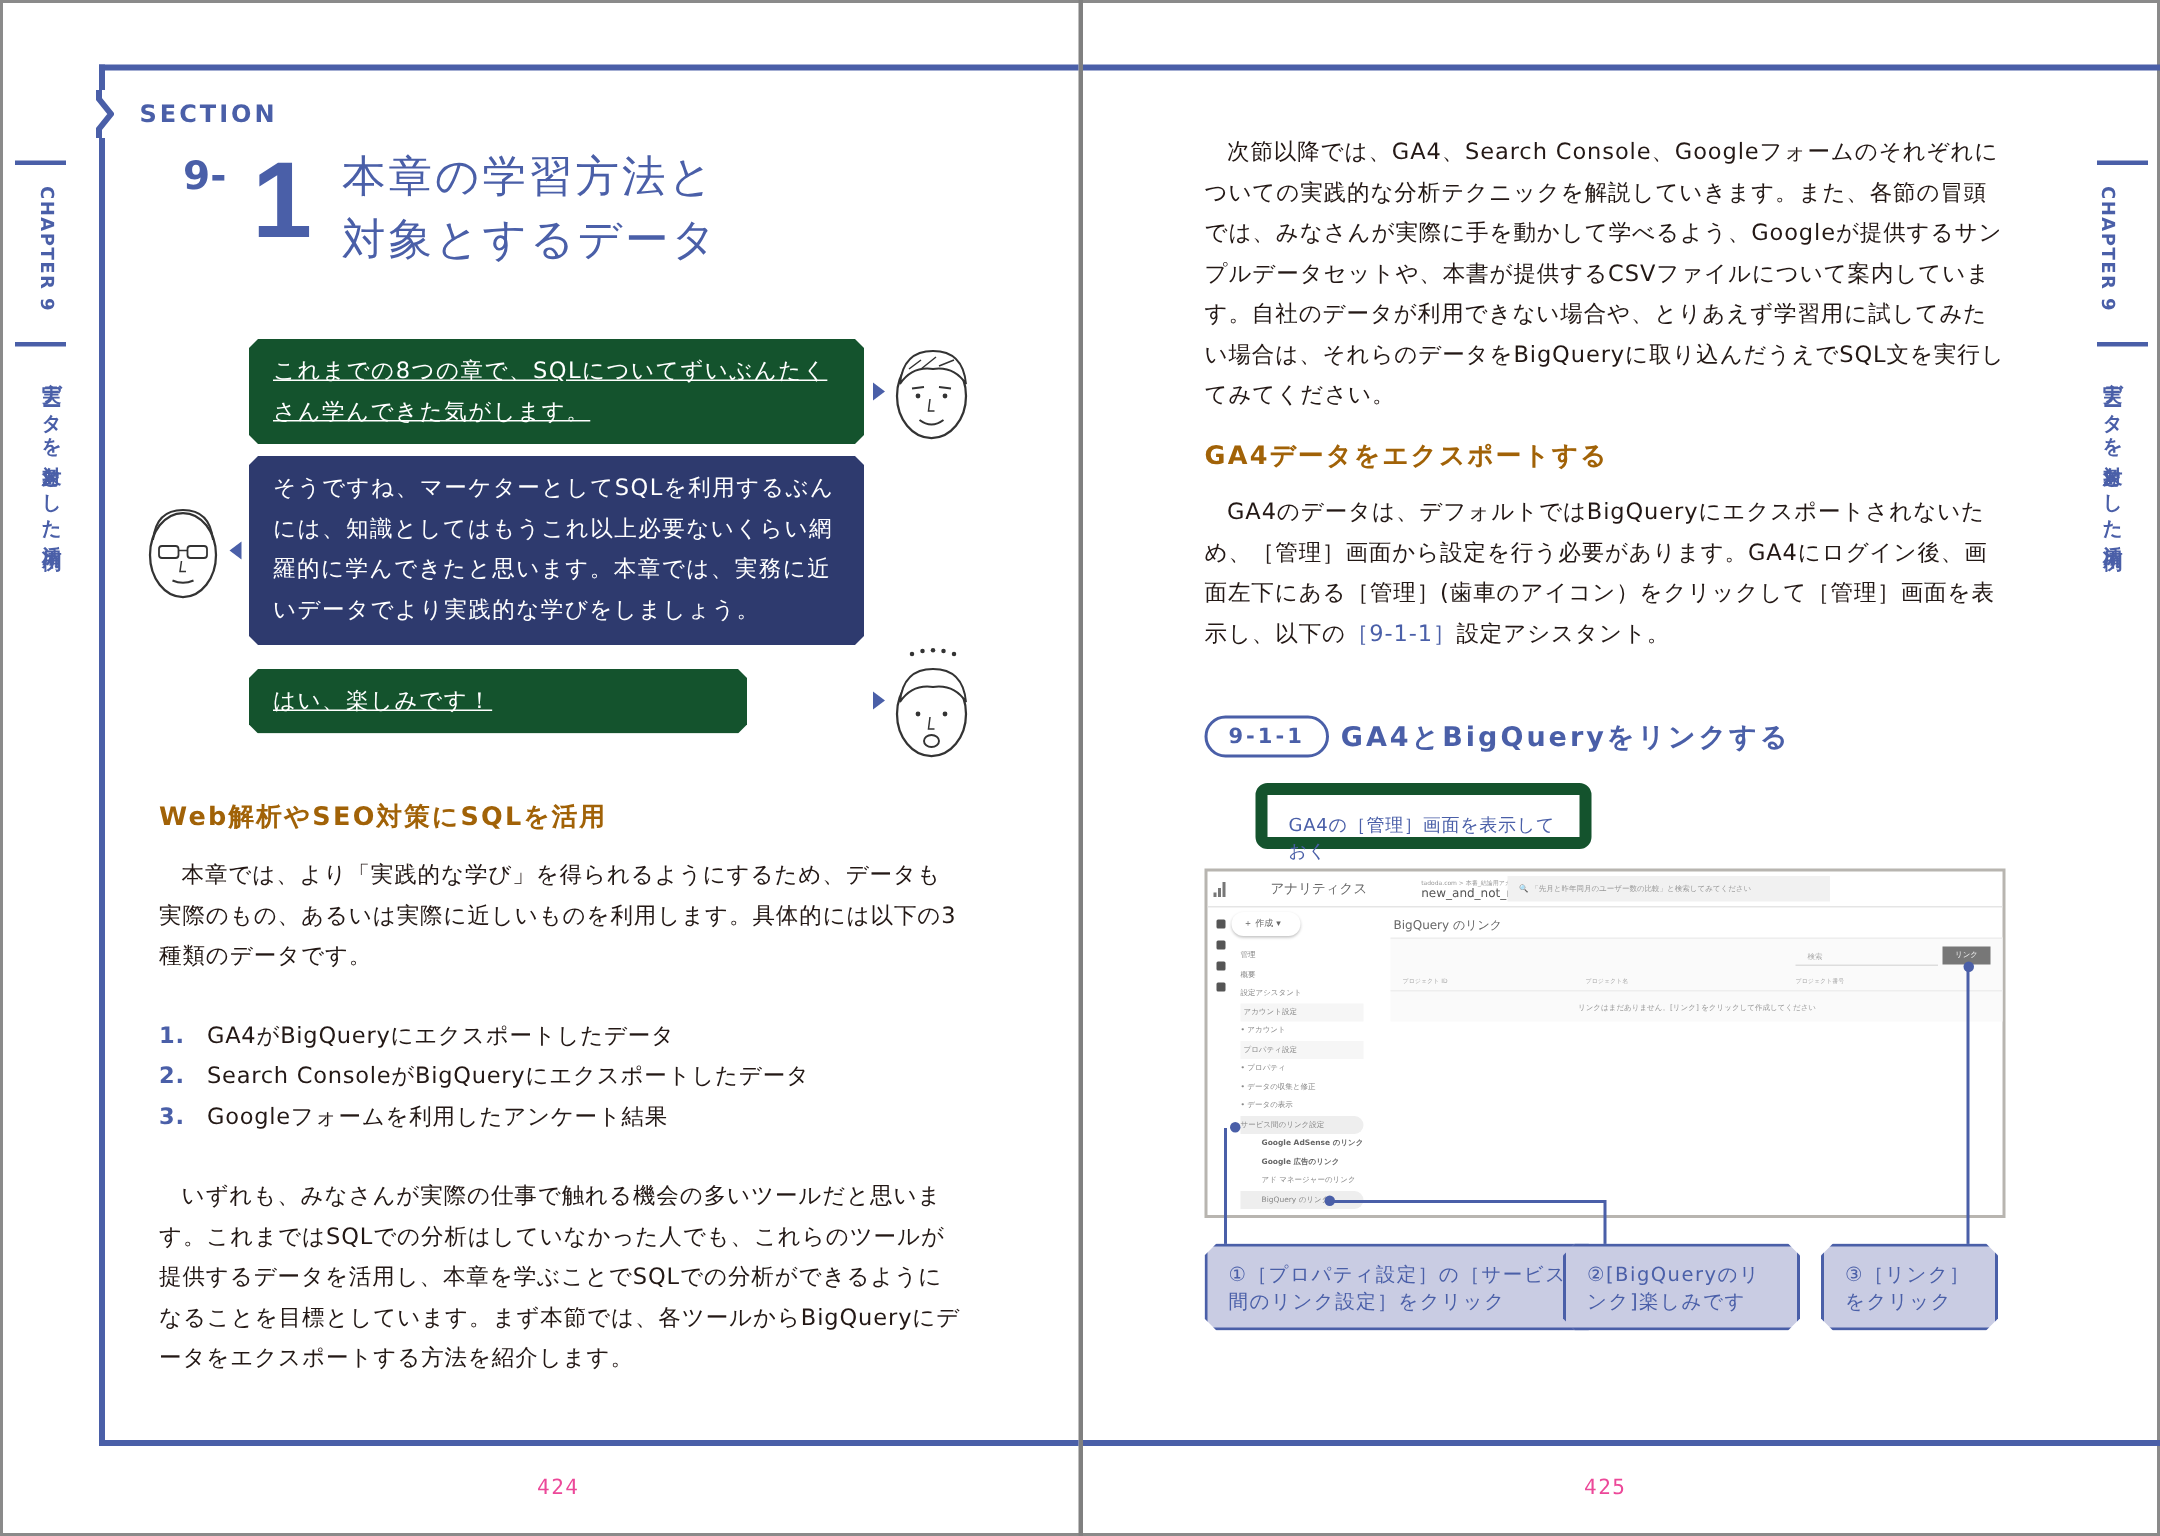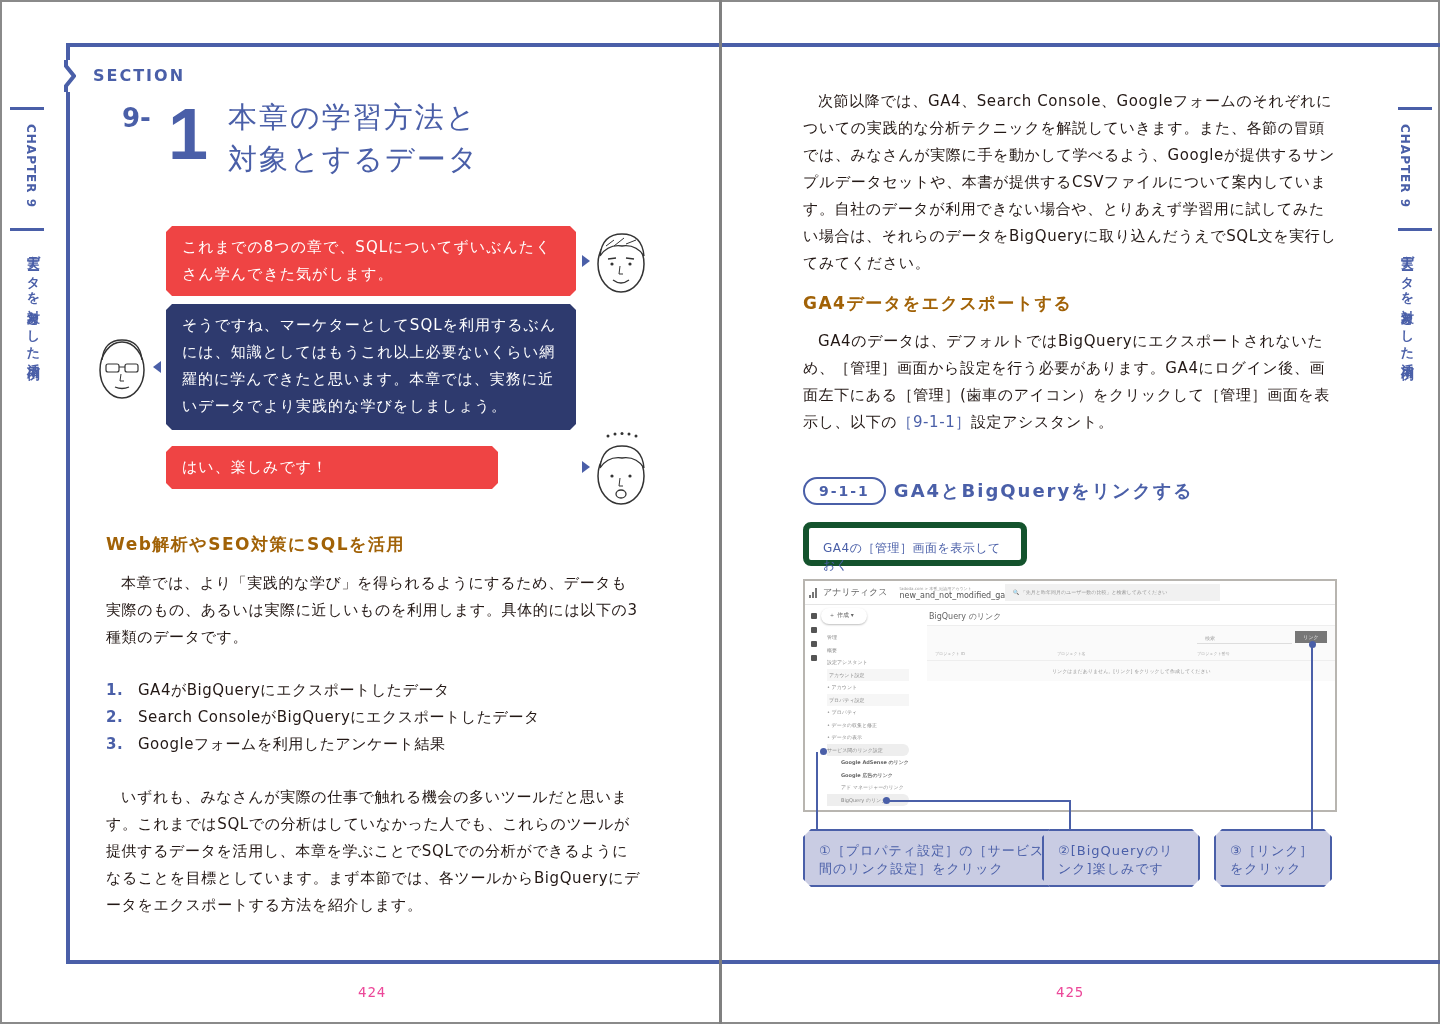--- a/index.html
+++ b/index.html
@@ -27,42 +27,42 @@
   .side-tab .bar2 { width: 34px; height: 3px; background: #4a5fa8; margin: 14px 0 14px 0; }
   .side-tab .title { font-size: 13px; letter-spacing: 2px; }
 
   .section-label { position: absolute; left: 93px; top: 66px; font-family: "DejaVu Sans", sans-serif; font-weight: bold; font-size: 16px; letter-spacing: 2px; color: #4a5fa8; }
   .section-num { position: absolute; left: 122px; top: 103px; font-weight: bold; color: #4a5fa8; font-size: 26px; }
   .section-big { position: absolute; left: 168px; top: 98px; font-weight: bold; color: #4a5fa8; font-size: 72px; line-height: 72px; font-family: "Liberation Sans", sans-serif; }
   .section-title { position: absolute; left: 228px; top: 96px; font-weight: normal; color: #4a5fa8; font-size: 29px; line-height: 42px; letter-spacing: 2px; }
 
   .bubble { position: absolute; color: #fff; font-size: 15px; line-height: 27px; letter-spacing: 1px; padding: 8px 16px;
             clip-path: polygon(6px 0, calc(100% - 6px) 0, 100% 6px, 100% calc(100% - 6px), calc(100% - 6px) 100%, 6px 100%, 0 calc(100% - 6px), 0 6px); }
-  .bubble.light { background: #ef4444; }
+  .bubble.light { background: #14532d; text-decoration: underline; }
   .bubble.dark { background: #2e3a6e; }
   .arrow-r { position: absolute; width: 0; height: 0; border-top: 6px solid transparent; border-bottom: 6px solid transparent; border-left: 8px solid #4a5fa8; }
   .arrow-l { position: absolute; width: 0; height: 0; border-top: 6px solid transparent; border-bottom: 6px solid transparent; border-right: 8px solid #4a5fa8; }
   .face { position: absolute; }
 
   .h2 { position: absolute; font-weight: bold; font-size: 17px; color: #a16207; letter-spacing: 1.5px; }
   .para { position: absolute; font-size: 15px; line-height: 27px; letter-spacing: 0.6px; color: #231815; }
   .para p { text-indent: 1em; }
   .list { position: absolute; font-size: 15px; line-height: 27px; letter-spacing: 0.5px; }
   .list li { list-style: none; display: flex; }
   .list .n { color: #4a5fa8; font-weight: bold; width: 32px; }
   .ref { color: #4a5fa8; }
 
   .fig-label { position: absolute; left: 803px; top: 477px; display: flex; align-items: center; }
   .fig-pill { border: 2.5px solid #4a5fa8; border-radius: 14px; padding: 1px 14px; font-weight: bold; font-size: 14px; color: #4a5fa8; letter-spacing: 2px; height: 28px; line-height: 22px; }
   .fig-title { margin-left: 8px; font-weight: bold; font-size: 18px; color: #4a5fa8; letter-spacing: 2px; }
 
-  .note-box { position: absolute; left: 803px; top: 522px; width: 224px; height: 44px; border: 6px solid #14532d; border-radius: 8px; font-size: 12px; color: #4a5fa8; padding: 12px 14px; letter-spacing: 0.5px; }
+  .note-box { position: absolute; left: 837px; top: 522px; width: 224px; height: 44px; border: 8px solid #14532d; border-radius: 8px; font-size: 12px; color: #4a5fa8; padding: 12px 14px; letter-spacing: 0.5px; }
 
   .shot { position: absolute; left: 803px; top: 579px; width: 534px; height: 233px; border: 2px solid #b8b5b0; background: #fff; overflow: hidden; font-size: 6px; color: #888; }
-  .shot .topbar { position: absolute; left: 0; top: 0; right: 0; height: 24px; border-bottom: 1px solid #e5e5e5; display: flex; align-items: center; }
+  .shot .topbar { position: absolute; left: 0; top: 0; right: 0; height: 24px; border-bottom: 1px solid #e5e5e5; display: flex; align-items: center; gap: 24px; }
   .shot .logo-bars { margin-left: 4px; display: flex; align-items: flex-end; gap: 1px; height: 10px; }
   .shot .logo-bars span { width: 2px; background: #777; display: block; }
   .shot .app-name { margin-left: 6px; font-size: 9px; color: #666; }
   .shot .prop { margin-left: 12px; display: flex; flex-direction: column; }
   .shot .prop .crumb { font-size: 4px; color: #999; }
   .shot .prop .pname { font-size: 8px; color: #555; }
   .shot .search { position: absolute; left: 200px; top: 3px; width: 215px; height: 17px; background: #f1f1f1; font-size: 5px; color: #999; padding: 5px 8px; }
   .shot .rail { position: absolute; left: 0; top: 24px; width: 18px; bottom: 0; }
   .shot .rail div { width: 6px; height: 6px; background: #555; margin: 8px auto 0; border-radius: 1px; }
   .shot .create { position: absolute; left: 16px; top: 27px; width: 46px; height: 16px; border-radius: 8px; box-shadow: 0 1px 2px rgba(0,0,0,.25); font-size: 6px; color: #666; padding: 3px 8px; }

